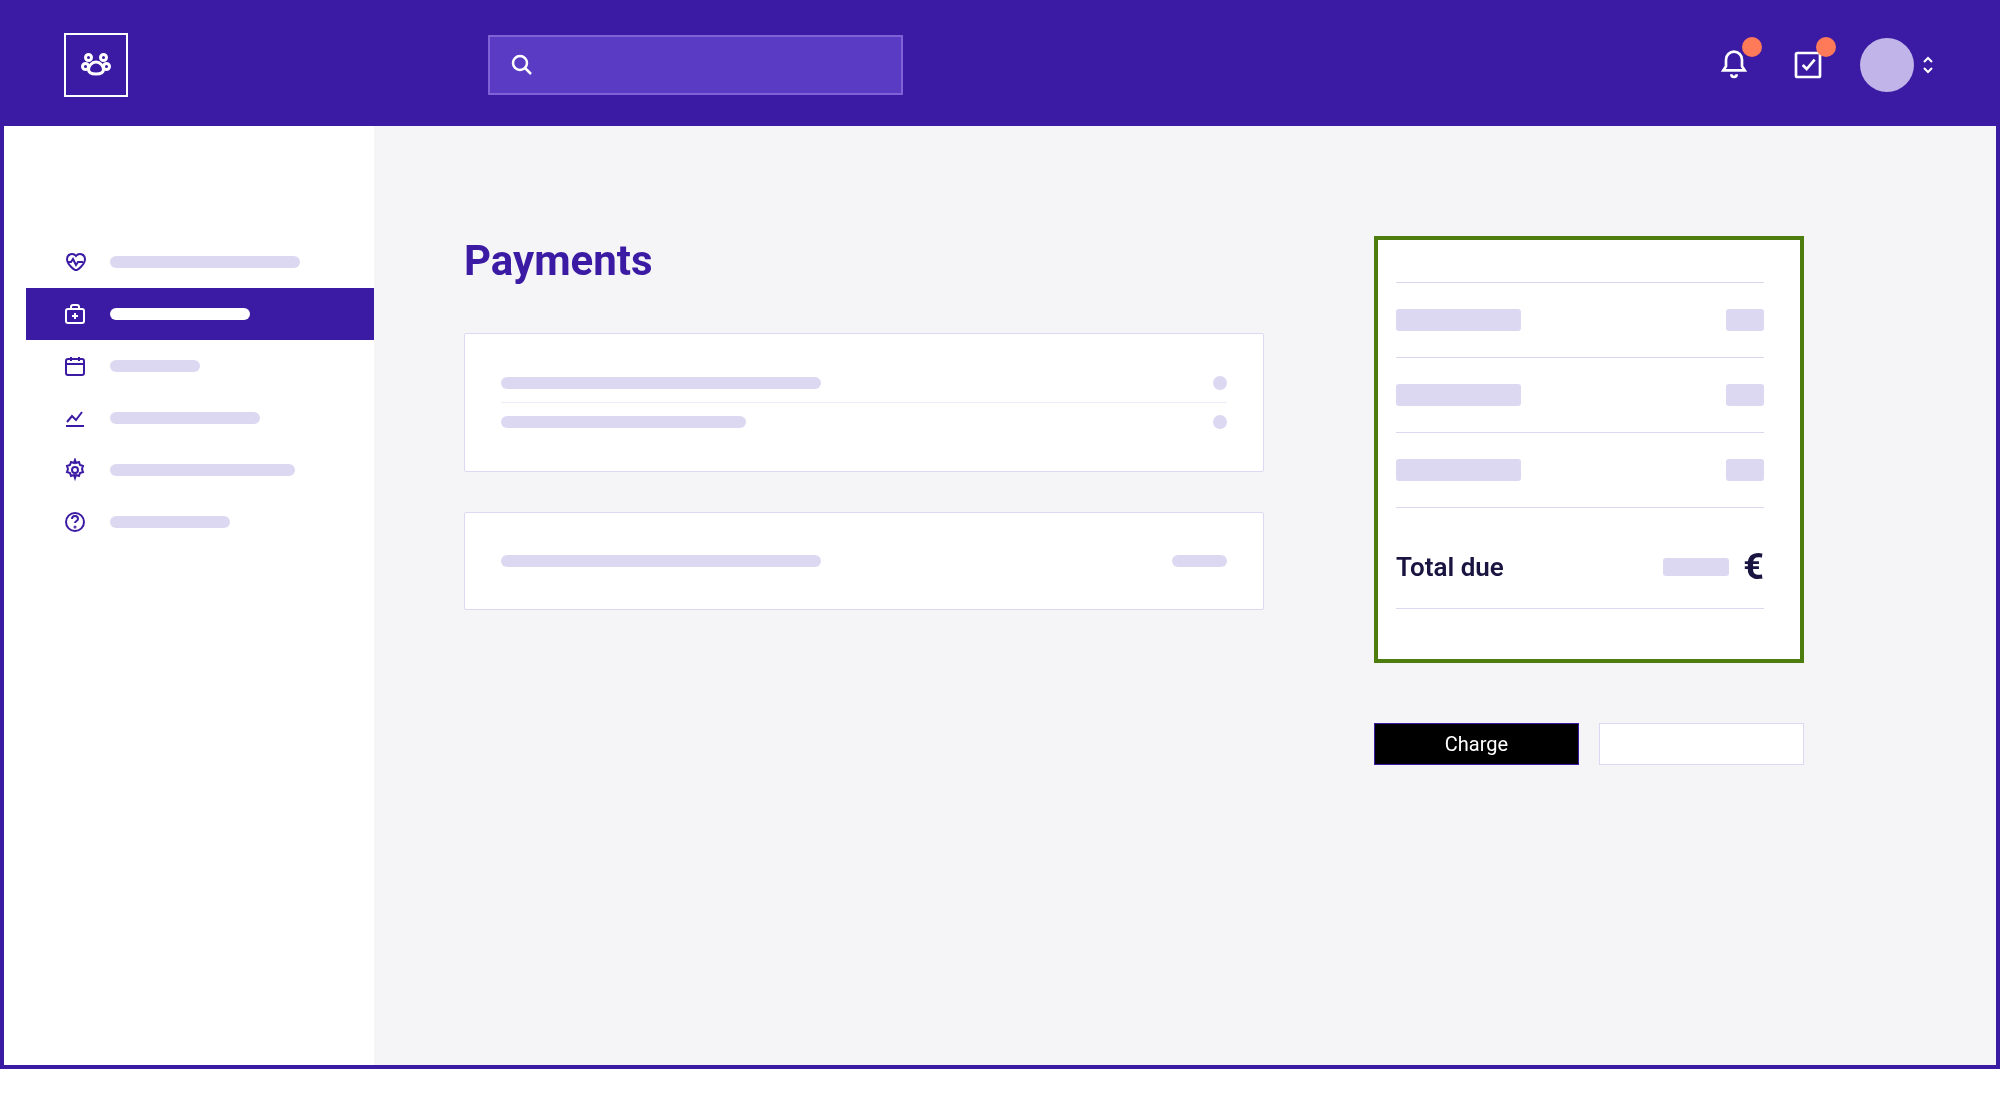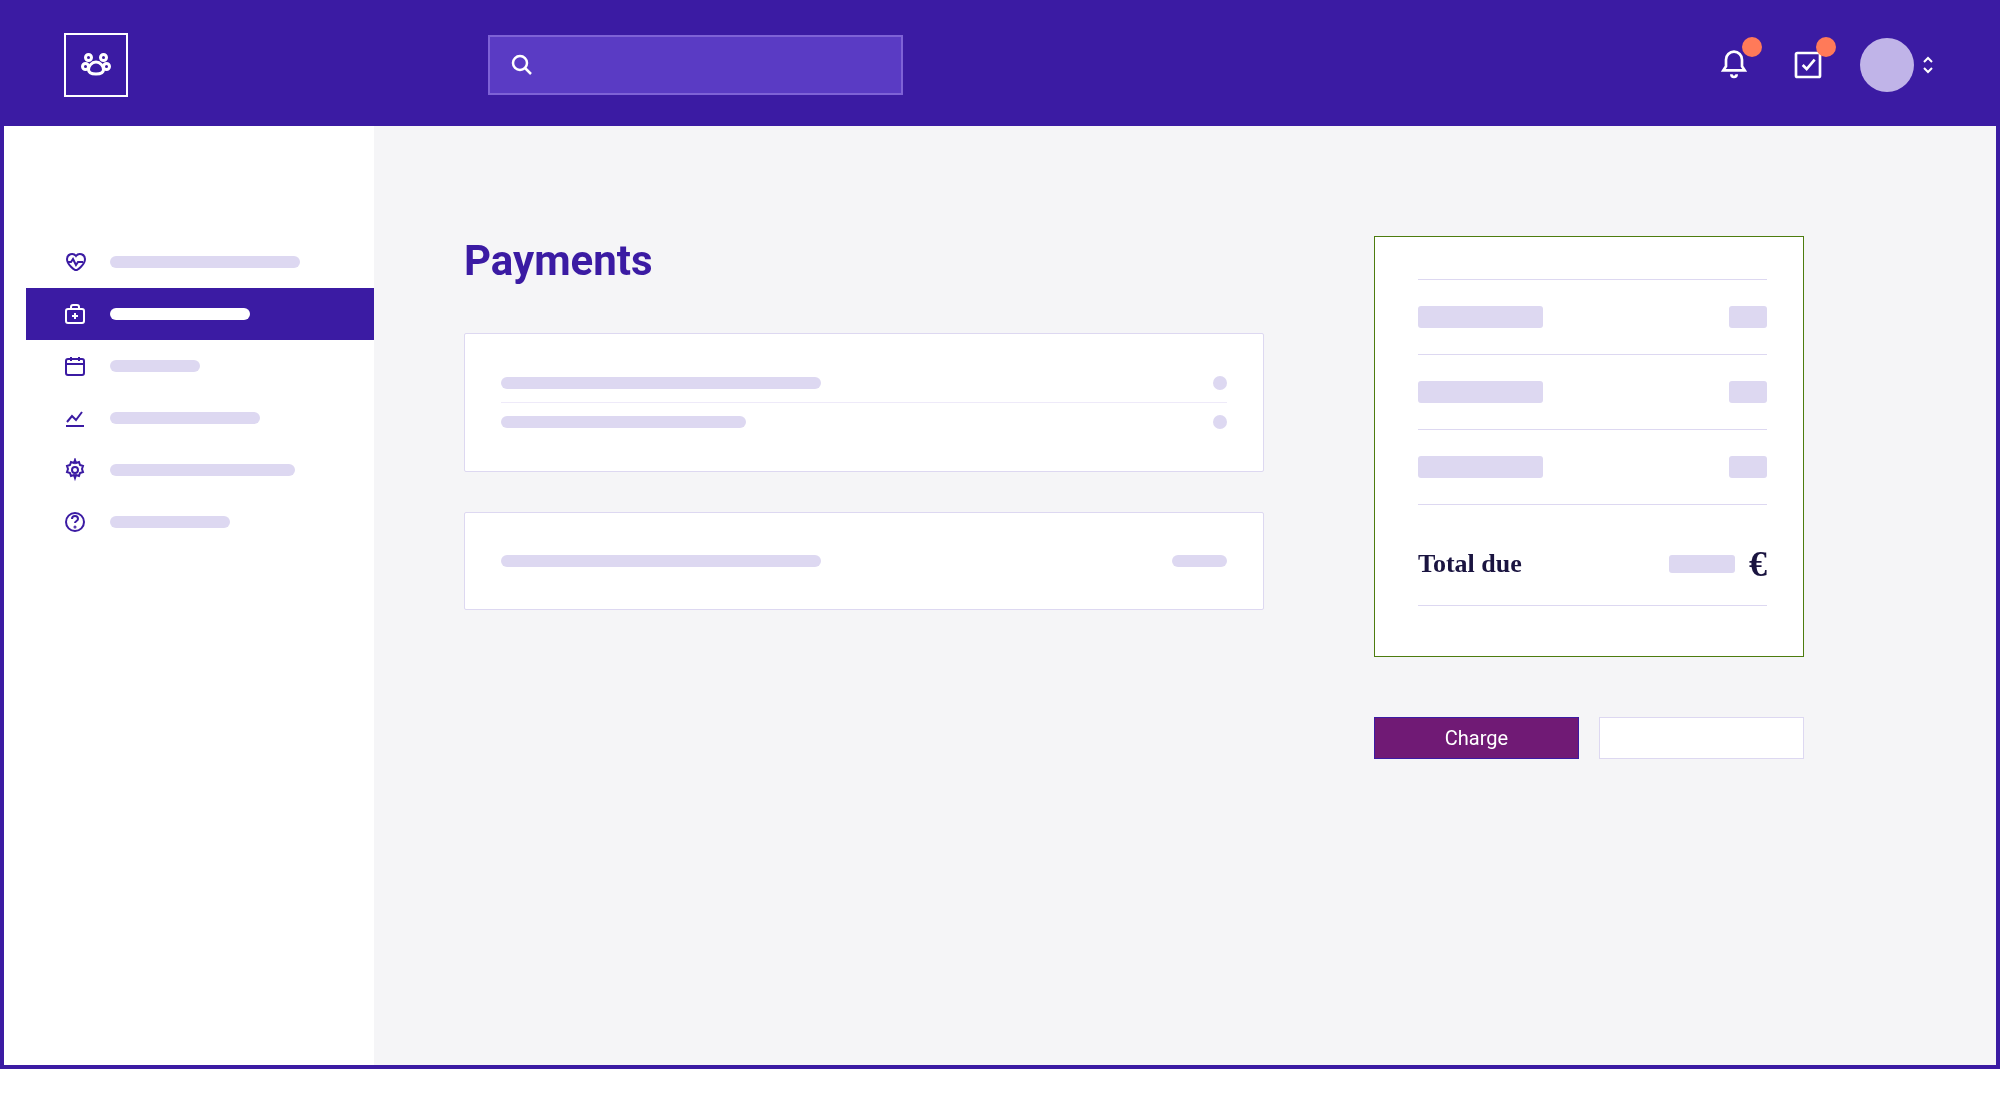--- a/index.html
+++ b/index.html
@@ -173,23 +173,22 @@
 }
 .spacer-card {
   margin-top: 270px;
 }
 .right-col {
   width: 430px;
   flex-shrink: 0;
 }
 .summary-card {
   background: #fff;
-  border: 1px solid #4d7c0f;
-  padding: 42px 36px 50px 43px;
-  font-family: Liberation Serif, serif;
+  border: 4px solid #4d7c0f;
+  padding: 42px 36px 50px 18px;
 }
 .summary-row {
   display: flex;
   align-items: center;
   justify-content: space-between;
   padding: 26px 0;
   border-top: 1px solid #DDD8F1;
 }
 .summary-row:first-child {
   border-top: 1px solid #DDD8F1;
@@ -227,21 +226,21 @@
   flex: 1;
   height: 42px;
   display: flex;
   align-items: center;
   justify-content: center;
   font-size: 20px;
   cursor: pointer;
   border: 1px solid #3B1BA3;
 }
 .btn-primary {
-  background: #701a75;
+  background: #000000;
   color: #fff;
 }
 .btn-secondary {
   background: #fff;
   color: #3B1BA3;
   border: 1px solid #DDD8F1;
 }
 </style>
 </head>
 <body>

